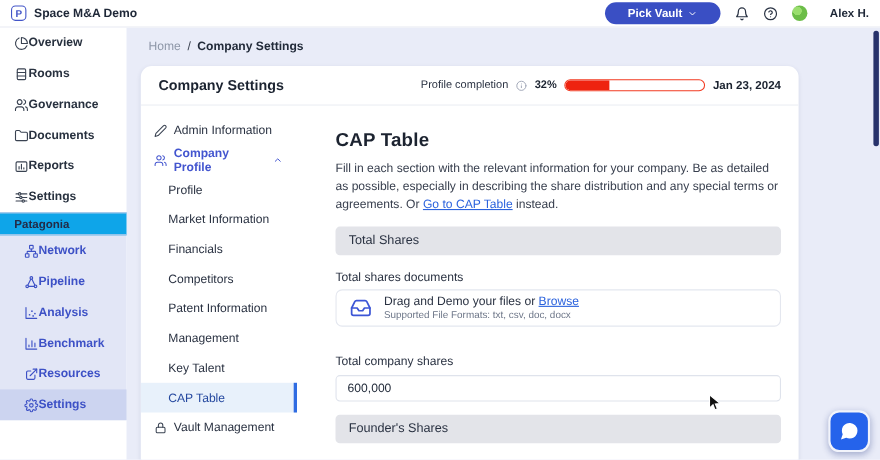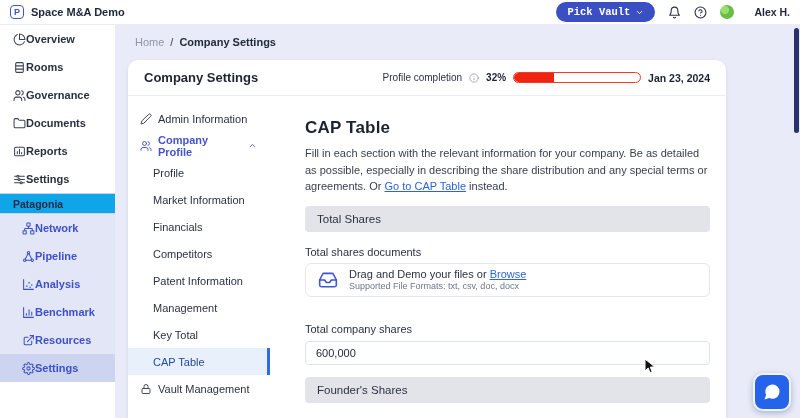--- a/index.html
+++ b/index.html
@@ -8,21 +8,21 @@
   .stage { position:relative; width:800px; height:418px; overflow:hidden; background:#e9ecf8; }
 
   
   .topbar { position:absolute; top:0; left:0; width:800px; height:25px; background:#fff;
             border-bottom:1px solid #ecedf4; display:flex; align-items:center; padding:0 10px; z-index:5; }
   .logo-box { width:14px; height:14px; border:1.6px solid #4355c8; border-radius:4px; display:flex;
               align-items:center; justify-content:center; color:#4355c8; font-size:9px; font-weight:bold; }
   .app-title { font-size:11px; font-weight:bold; margin-left:7px; color:#1e2737; }
   .topbar-right { margin-left:auto; display:flex; align-items:center; gap:13px; }
   .pick-vault { background:#3a4fc4; color:#fff; font-size:10.5px; font-weight:bold; border:none;
-                border-radius:13px; padding:4px 11px; display:flex; align-items:center; gap:5px; cursor:pointer;font-family:Liberation Mono, monospace; }
+                border-radius:13px; padding:4px 21px; display:flex; align-items:center; gap:5px; cursor:pointer; }
   .icon-btn { background:none; border:none; color:#2a3344; display:flex; align-items:center; cursor:pointer; }
   .avatar { width:14px; height:14px; border-radius:50%;
             background:radial-gradient(circle at 35% 35%, #9ade6e 0 30%, #6cbd48 32% 100%); }
   .user-name { font-size:10.5px; font-weight:bold; color:#1e2737; }
 
   
   .sidebar { position:absolute; top:25px; left:0; width:115px; height:393px; background:#fff; z-index:4; }
   .side-item { height:28px; display:flex; align-items:center; gap:0; padding-left:13px;
                font-size:11px; font-weight:600; color:#28313f; cursor:pointer; }
   .side-item .ic { color:#3a4352; }
@@ -323,21 +323,21 @@
           <div class="nav-row child">
               <span>Competitors</span>
             </div>
           <div class="nav-row child">
               <span>Patent Information</span>
             </div>
           <div class="nav-row child">
               <span>Management</span>
             </div>
           <div class="nav-row child">
-              <span>Key Total</span>
+              <span>Key Talent</span>
             </div>
           <div class="nav-row child selected">
               <span>CAP Table</span>
             </div>
           <div class="nav-row">
             <span class="ic">
                 <svg width="12" height="12" viewBox="0 0 24 24" fill="none" stroke="currentColor" stroke-width="1.9" stroke-linecap="round" stroke-linejoin="round">
                   <rect x="4" y="11" width="16" height="10" rx="2"></rect>
                   <path d="M8 11V7a4 4 0 0 1 8 0v4"></path>
                 </svg>

